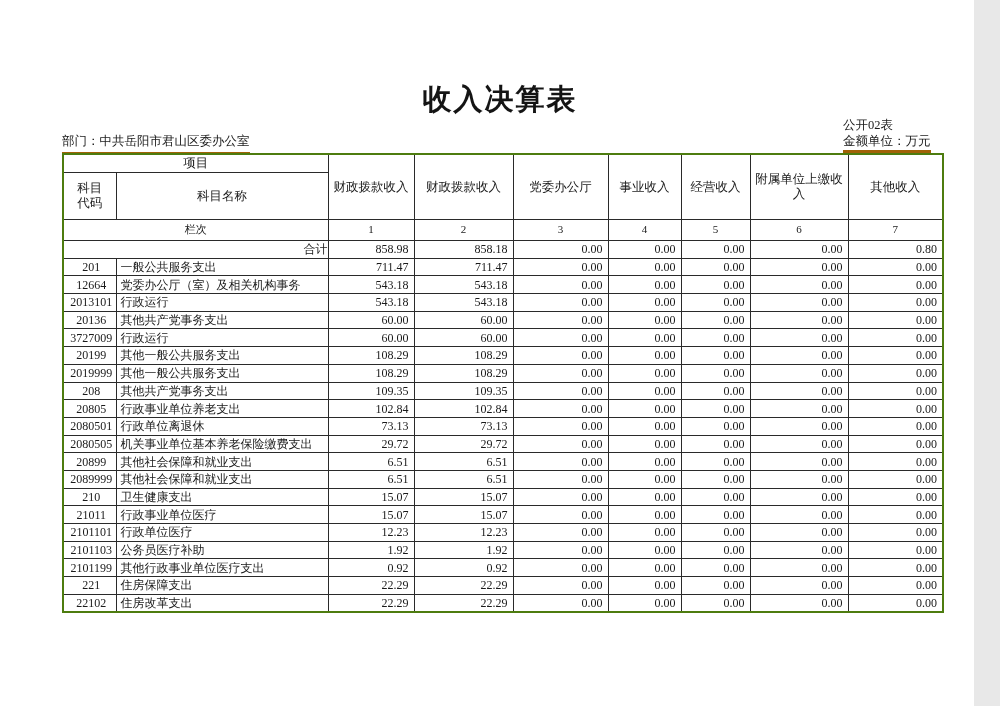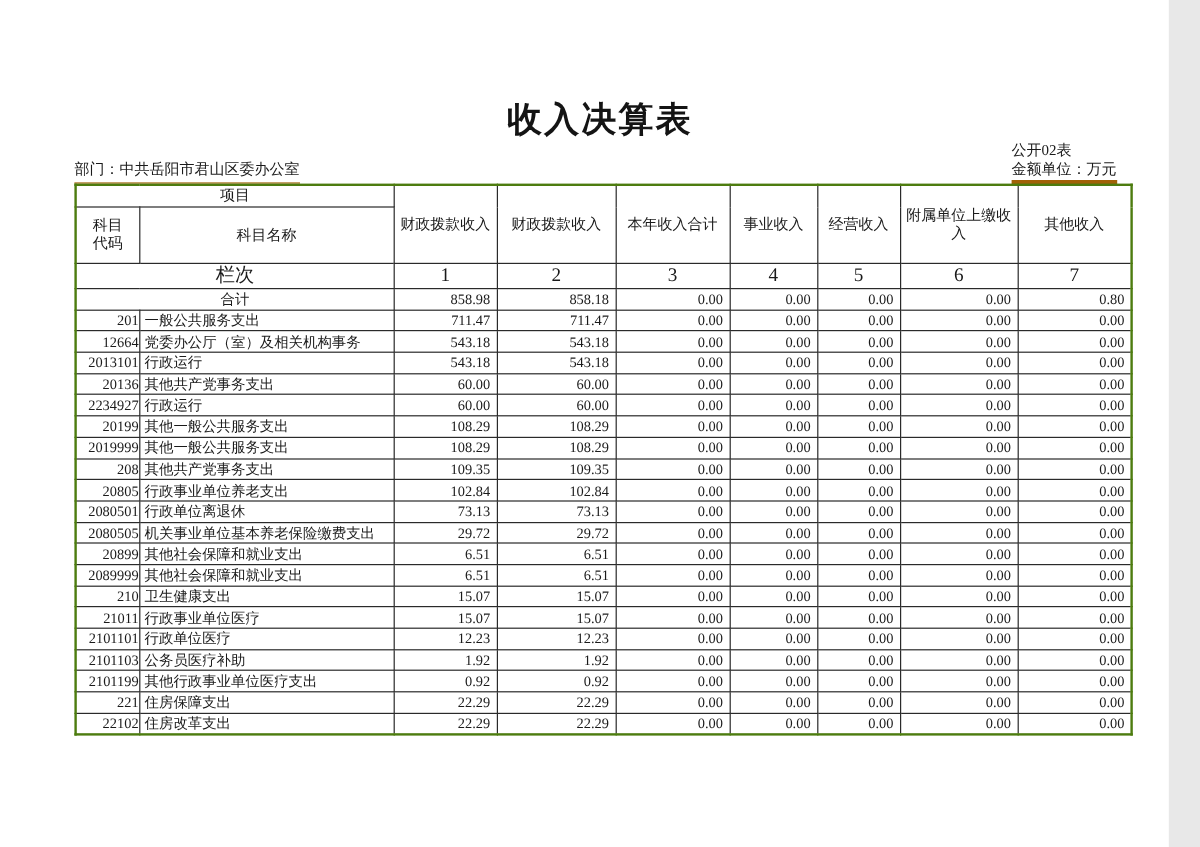--- a/index.html
+++ b/index.html
@@ -40,27 +40,27 @@
     border:2px solid #4d7c0f;
   }
   .grid td{
     border:1px solid #2a2a2a;
     font-size:12px;
     padding:0;vertical-align:middle;overflow:hidden;
   }
   .grid thead td{text-align:center;font-size:12.5px;line-height:1.2;}
   tr.r-project td{height:17px;}
   tr.r-subject td{height:46px;}
-  tr.r-lanci td{height:20px;font-size:16px;}
+  tr.r-lanci td{height:20px;font-size:11px;}
   .grid tbody td{height:16.7px;line-height:1;}
   td.pre{white-space:pre-line;}
-  td.code{text-align:right;padding-left:3px;}
+  td.code{text-align:center;padding-left:3px;}
   td.name{text-align:left;padding-left:4px;white-space:nowrap;}
   td.num{text-align:right;padding-right:5px;}
-  td.center{text-align:center;margin-top:31px;}
+  td.center{text-align:right;margin-top:31px;}
 </style>
 </head>
 <body>
 
 <div class="sheet">
 
   <h1 class="title">收入决算表</h1>
 
   <div class="corner">
     <div>公开02表</div>
@@ -79,21 +79,21 @@
         <col style="width:73px">
       <col style="width:69px">
         <col style="width:98px">
       <col style="width:95px">
     </colgroup>
     <thead>
       <tr class="r-project">
         <td colspan="2">项目</td>
         <td rowspan="2">财政拨款收入</td>
         <td rowspan="2">财政拨款收入</td>
-        <td rowspan="2">本年收入合计</td>
+        <td rowspan="2">党委办公厅</td>
         <td rowspan="2">事业收入</td>
         <td rowspan="2">经营收入</td>
         <td rowspan="2">附属单位上缴收入</td>
         <td rowspan="2">其他收入</td>
       </tr>
       <tr class="r-subject">
         <td class="pre">科目
 代码</td>
         <td>科目名称</td>
       </tr>
@@ -157,21 +157,21 @@
           <td class="name">其他共产党事务支出</td>
           <td class="num">60.00</td>
           <td class="num">60.00</td>
           <td class="num">0.00</td>
           <td class="num">0.00</td>
           <td class="num">0.00</td>
           <td class="num">0.00</td>
           <td class="num">0.00</td>
         </tr>
         <tr>
-          <td class="code">2234927</td>
+          <td class="code">3727009</td>
           <td class="name">行政运行</td>
           <td class="num">60.00</td>
           <td class="num">60.00</td>
           <td class="num">0.00</td>
           <td class="num">0.00</td>
           <td class="num">0.00</td>
           <td class="num">0.00</td>
           <td class="num">0.00</td>
         </tr>
         <tr>

